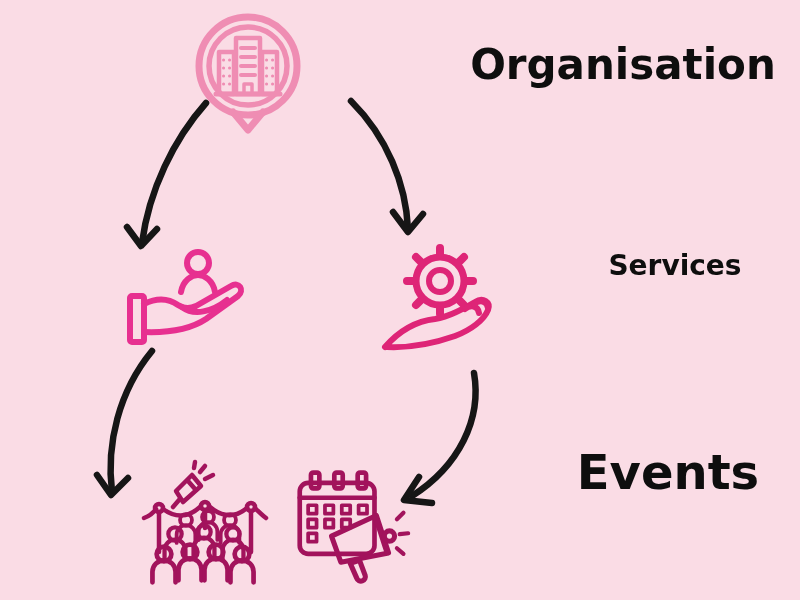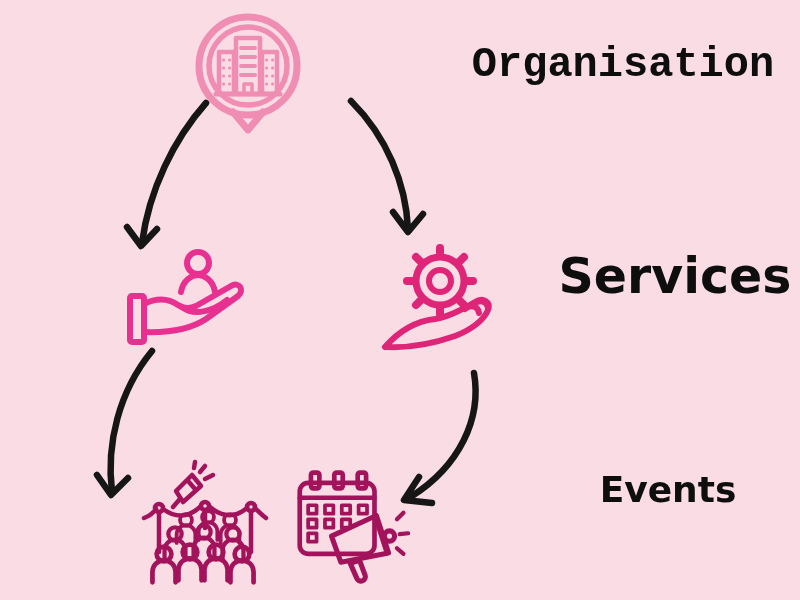--- a/index.html
+++ b/index.html
@@ -6,23 +6,23 @@
     --background:#fadce5; --pin-pink:#ef8db3; --service-pink:#e73090;
     --gear-pink:#de2577; --event-magenta:#a2135c; --arrow-black:#161616; --text-black:#0e0e0e;
   }
   html,body{margin:0;padding:0;}
   body{font-family:"DejaVu Sans", sans-serif;}
   .canvas{position:relative;width:800px;height:600px;background:var(--background);overflow:hidden;}
   .abs{position:absolute;}
   svg{overflow:visible;display:block;}
   .icon svg *{fill:none;stroke:currentColor;stroke-linecap:round;stroke-linejoin:round;}
   .heading{font-weight:800;color:var(--text-black);text-align:center;letter-spacing:0px;line-height:1;}
-  .h-org{left:458px;top:44px;width:330px;font-size:42px;font-family:Liberation Mono, monospace;}
-  .h-serv{left:555px;top:252px;width:240px;font-size:49px;}
-  .h-events{left:548px;top:472px;width:240px;font-size:36px;}
+  .h-org{left:458px;top:44px;width:330px;font-size:42px;}
+  .h-serv{left:555px;top:252px;width:240px;font-size:28px;}
+  .h-events{left:548px;top:448px;width:240px;font-size:48px;}
   .subtitle{left:528px;top:522px;width:250px;text-align:center;font-family:"DejaVu Serif", serif;
             font-size:21px;color:var(--text-black);}
   .arrows{left:0;top:0;}
   .arrows path{fill:none;stroke:var(--arrow-black);stroke-width:6.5;stroke-linecap:round;stroke-linejoin:round;}
   .c-pin{color:var(--pin-pink);}
   .c-serv{color:var(--service-pink);}
   .c-gear{color:var(--gear-pink);}
   .c-event{color:var(--event-magenta);}
 </style>
 </head>

